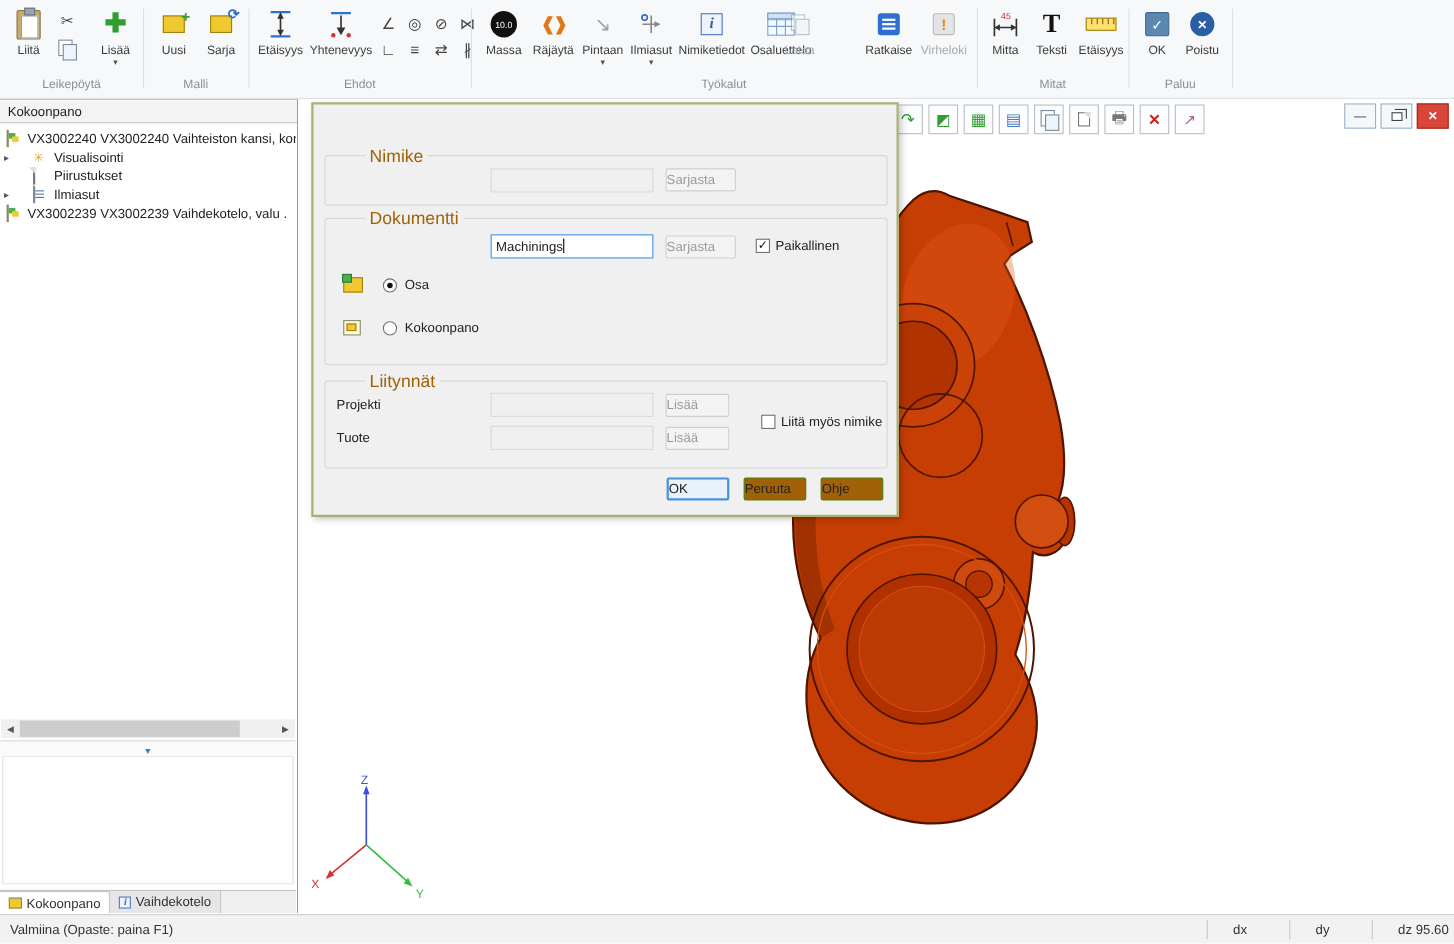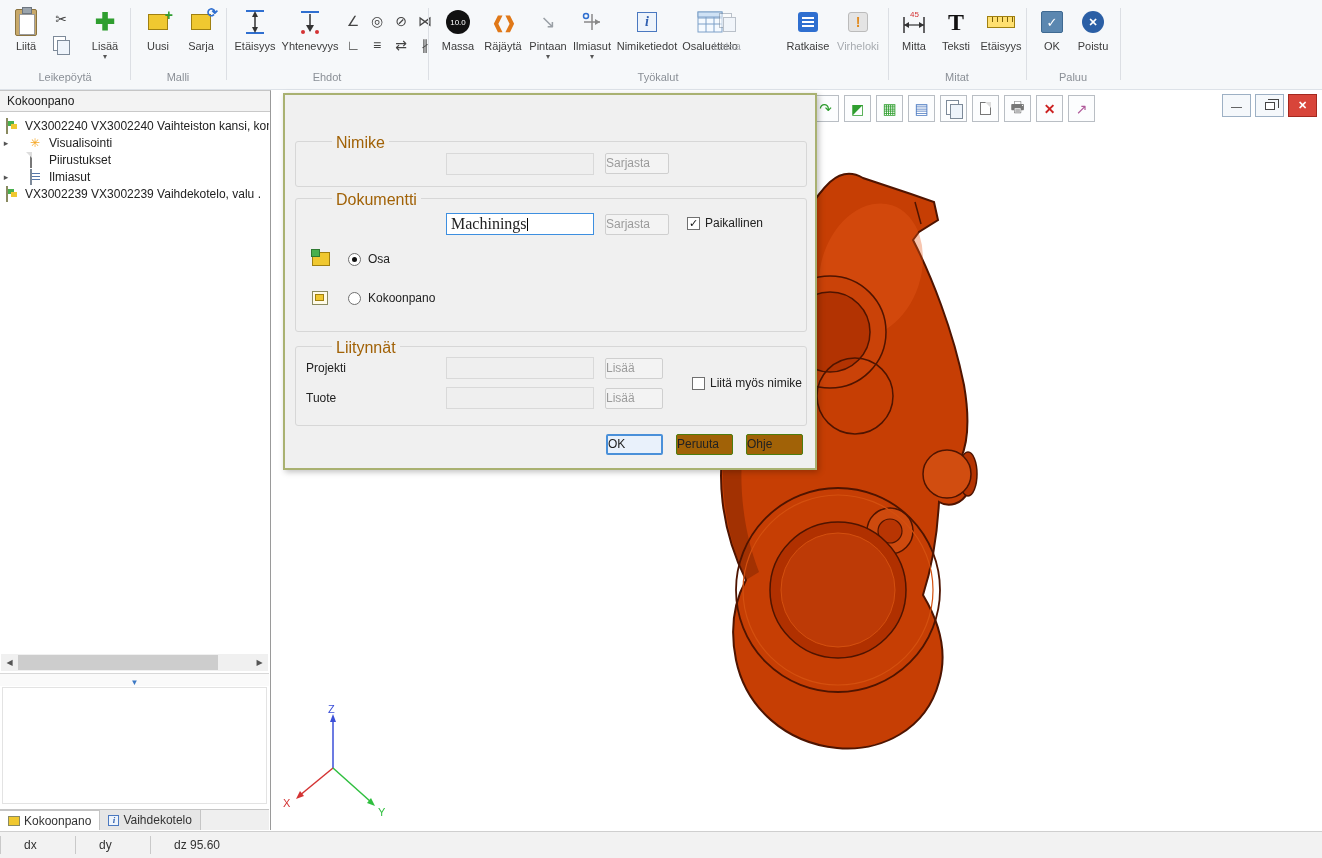--- a/index.html
+++ b/index.html
@@ -83,21 +83,21 @@
   .winbtn { width:29px; height:23px; border:1px solid #9db0c4; background:#f5f8fb; display:flex; align-items:center; justify-content:center; font-size:11px; color:#333; }
   .winbtn.close { background:#d8453a; border-color:#a3281f; color:#fff; font-weight:bold; }
   .maxglyph { width:10px; height:8px; border:1px solid #444; position:relative; background:#fff; }
   .maxglyph:before { content:""; position:absolute; left:2px; top:-4px; width:10px; height:8px; border:1px solid #444; border-bottom:none; border-left:none; }
 
   
   .dialog { position:absolute; left:283px; top:93px; width:534px; height:377px; background:#f0f0f0; border:2px solid #a9b171; box-shadow:2px 2px 6px rgba(0,0,0,.25); }
   .dialog-title { height:24px; background:linear-gradient(#ccd39e,#a9b171); text-align:center; line-height:24px; font-size:13px; color:#33361a; }
   .group { position:absolute; border:1px solid #d7d7d7; border-radius:3px; }
   .group-label { position:absolute; top:-8px; left:8px; background:#f0f0f0; padding:0 4px; font-size:16px; color:#a16207;margin-left:28px; }
-  .tinput { position:absolute; height:22px; width:148px; border:1px solid #d9d9d9; background:#efefef; font-family:Liberation Serif, serif; font-size:16px; padding:0 4px; color:#222; }
+  .tinput { position:absolute; height:22px; width:148px; border:1px solid #d9d9d9; background:#efefef; font-family:Liberation Sans, sans-serif; font-size:12px; padding:0 4px; color:#222; }
   .tinput.enabled { background:#fff; border:1px solid #3d8fe0; }
   .caret { display:inline-block; width:1px; height:13px; background:#000; vertical-align:-2px; animation:blink 1s steps(1) infinite; }
   @keyframes blink { 50% { opacity:0; } }
   .dbtn { position:absolute; height:21px; background:#f3f3f3; border:1px solid #cfcfcf; font-size:12px; color:#9b9b9b; text-align:left; line-height:19px; border-radius:2px; }
   .dbtn.enabled { background:#a16207; border:1px solid #4d7c0f; color:#222; }
   .dbtn.focused { border:2px solid #4a90d9; background:#e9f1fb; line-height:17px; }
   .chkrow { position:absolute; display:flex; align-items:center; gap:5px; font-size:12px; }
   .chk { width:13px; height:13px; border:1px solid #707070; background:#fff; font-size:11px; line-height:11px; text-align:center; color:#111; }
   .radiorow { position:absolute; display:flex; align-items:center; gap:7px; font-size:12px; }
   .radio { width:13px; height:13px; border:1px solid #707070; border-radius:50%; background:#fff; position:relative; }
@@ -532,18 +532,19 @@
       <input class="tinput" style="left: 150px; top: 40px;" disabled="">
       <div class="dbtn" style="left:309px;top:41px;width:58px">Lisää</div>
     </div>
 
     <div class="dbtn enabled focused" style="left:321px;top:339px;width:57px">OK</div>
     <div class="dbtn enabled" style="left:391px;top:339px;width:57px">Peruuta</div>
     <div class="dbtn enabled" style="left:461px;top:339px;width:57px">Ohje</div>
   </div>
 
   <div class="statusbar">
+    <div class="sb-left">Valmiina (Opaste: paina F1)</div>
     <div class="sb-cell">dx 160.65</div>
     <div class="sb-cell">dy -214.91</div>
     <div class="sb-cell">dz 95.60</div>
   </div>
 
 </div>
 
 </body></html>

